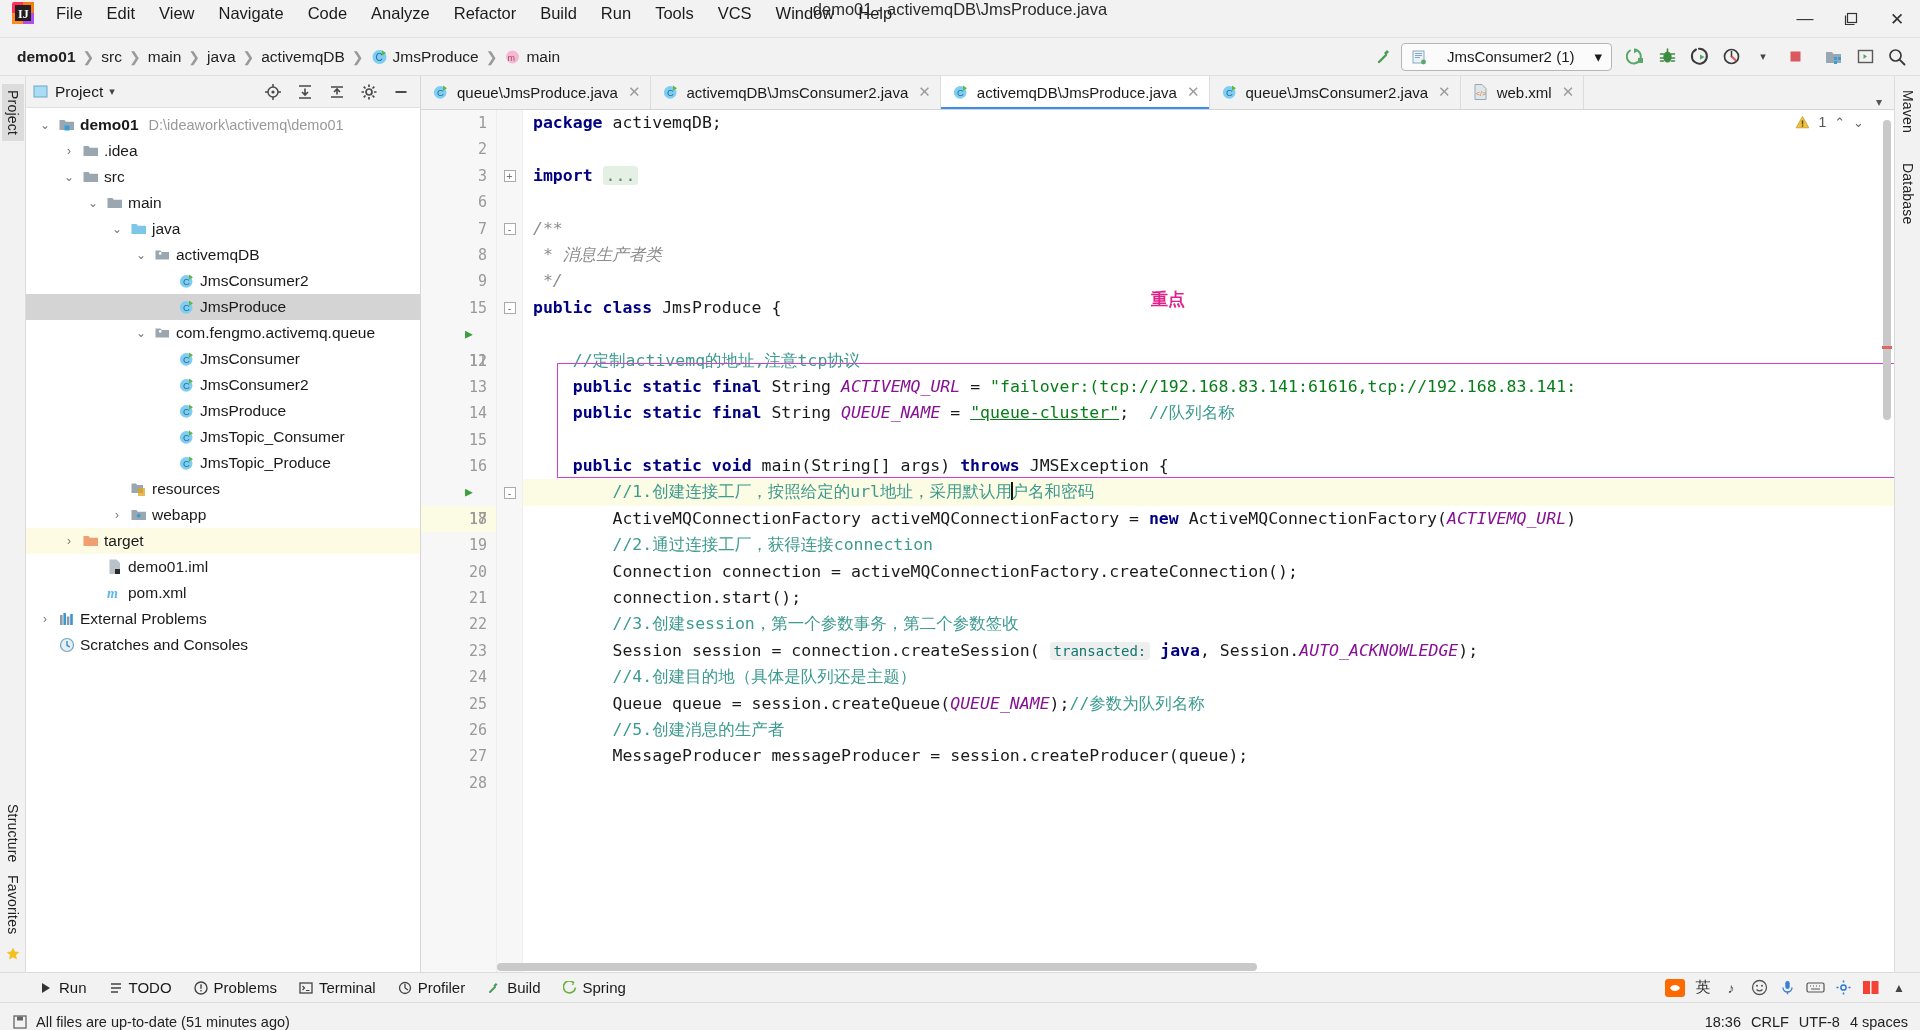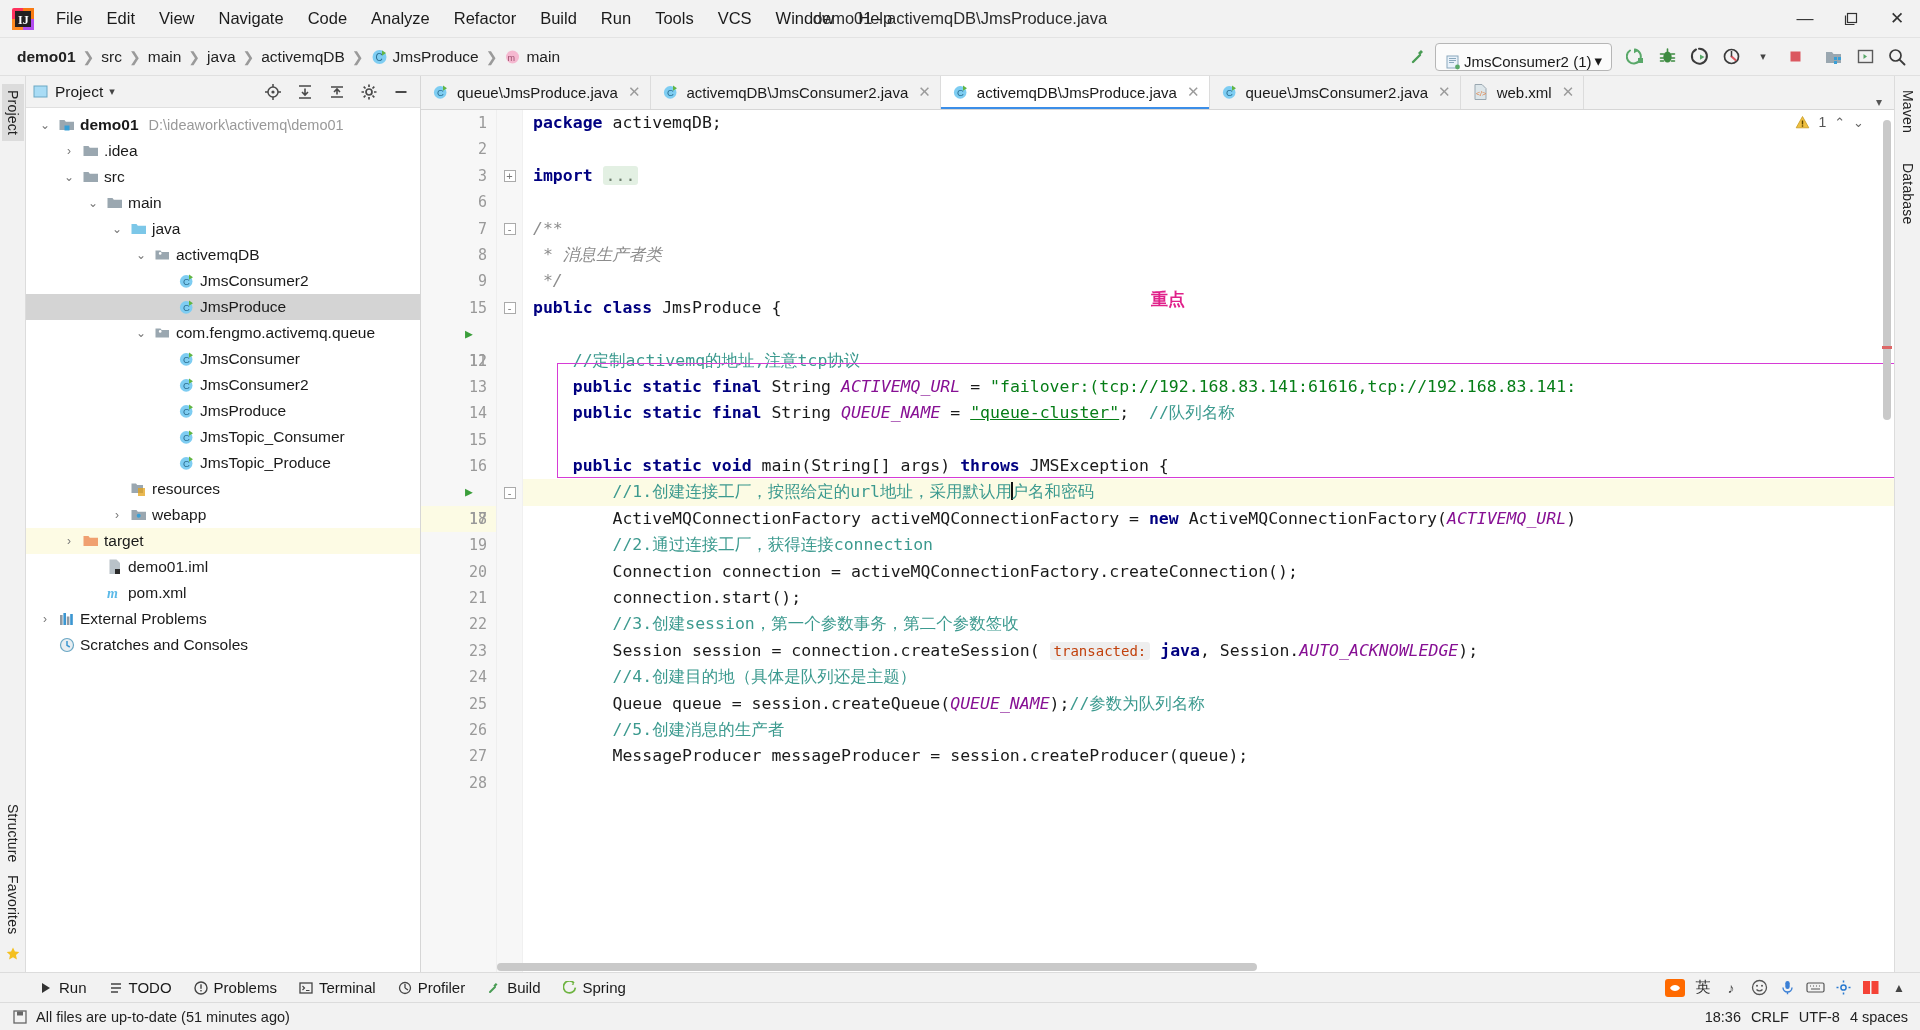--- a/index.html
+++ b/index.html
@@ -7,21 +7,21 @@
   body {
     font-family: "Liberation Sans", sans-serif;
     font-size: 16px;
     background:#f2f2f2;
     color:#1a1a1a;
     -webkit-font-smoothing: antialiased;
   }
 
   
   .titlebar{
-    height:38px; background:#f2f2f2; display:flex; align-items:center;
+    height:38px; background:#f2f2f2; display:flex; align-items:flex-start;
     border-bottom:1px solid #e3e3e3; position:relative;
   }
   .logo{ width:26px;height:26px;margin:0 8px 0 10px; flex:none; position:relative;}
   .menubar{ display:flex; align-items:center; gap:0px; }
   .menu-item{ padding:4px 12px; font-size:16.5px; color:#1b1b1b; cursor:default; white-space:nowrap;}
   .win-title{
     position:absolute; left:0; right:0; text-align:center; font-size:16.5px;
     color:#2b2b2b; pointer-events:none;
   }
   .win-ctrl{ margin-left:auto; display:flex; align-items:center; z-index:3; }
@@ -33,21 +33,21 @@
     height:38px; background:#f2f2f2; display:flex; align-items:center;
     padding-left:12px; border-bottom:1px solid #e0e0e0; position:relative;
   }
   .crumb{ display:flex; align-items:center; font-size:15.5px; color:#222; }
   .crumb .seg{ padding:2px 5px; display:flex;align-items:center;gap:5px; border-radius:3px;}
   .crumb .seg.bold{ font-weight:bold; }
   .crumb .sep{ color:#9a9a9a; margin:0 2px; font-size:14px;}
   .tb-right{ margin-left:auto; display:flex; align-items:center; gap:2px; padding-right:8px;}
   .tb-btn{ width:30px;height:28px;display:flex;align-items:center;justify-content:center; border-radius:3px;}
   .runcfg{
-    display:flex;align-items:flex-end;gap:3px;height:28px;padding:0 9px;
+    display:flex;align-items:center;gap:20px;height:28px;padding:0 9px;
     border:1px solid #b6b6b6; border-radius:4px; background:#fbfbfb; font-size:15px;
     margin-right:6px;
   }
 
   
   .main{ display:flex; height:calc(1030px - 38px - 38px - 30px - 28px); }
 
   
   .leftstrip{ width:26px; background:#f2f2f2; border-right:1px solid #dcdcdc;
               display:flex; flex-direction:column; align-items:center; padding-top:8px;}
@@ -99,21 +99,21 @@
          font-family:"DejaVu Sans Mono","Liberation Mono",monospace; font-size:16.5px;}
   .cline{ height:26.4px; line-height:26.4px; white-space:pre; }
   .cline.cur{ background:#fcfbe4; margin-left:-10px; padding-left:10px;}
   .kw{ color:#000080; font-weight:bold; }
   .str{ color:#067d17; }
   .cmt{ color:#8c8c8c; font-style:italic; }
   .cmt-zh{ color:#3c9a8f; }
   .fld{ color:#871094; font-style:italic; }
   .stc{ color:#871094; font-style:italic; }
   .plain{ color:#1a1a1a; }
-  .hintp{ background:#eeeeee; color:#c2410c; font-size:14px; padding:1px 4px; border-radius:3px;}
+  .hintp{ background:#eeeeee; color:#0f766e; font-size:14px; padding:1px 4px; border-radius:3px;}
   .foldph{ background:#e3f0e3; color:#6e7e6e; padding:0 3px; border-radius:3px;}
   .pinkbox{ position:absolute; border:1.6px solid #d63bd6; pointer-events:none; }
   .pinktext{ position:absolute; color:#e0218a; font-size:17px; font-weight:bold;
              font-family:"DejaVu Sans",sans-serif;}
   .caret{ display:inline-block; width:1.5px; height:18px; background:#111;
           vertical-align:-3px; margin:0 -1px; }
   .runmark{ color:#3a9e3a; font-size:13px; }
   .warnbar{ position:absolute; top:4px; right:30px; display:flex; align-items:center;
             gap:8px; font-size:14px; color:#555; z-index:5;}
   .scrollv{ position:absolute; right:2px; top:0; width:10px; height:100%; }
@@ -124,21 +124,21 @@
   
   .bottombar{ height:30px; background:#f2f2f2; border-top:1px solid #dcdcdc;
               display:flex; align-items:center; padding-left:30px; gap:4px; }
   .bb-item{ display:flex; align-items:center; gap:6px; padding:3px 9px; font-size:15px;
             border-radius:3px; color:#1a1a1a; white-space:nowrap;}
   .tray{ margin-left:auto; display:flex; align-items:center; gap:6px; padding-right:10px;}
   .tray-ic{ width:22px;height:22px; display:flex;align-items:center;justify-content:center;font-size:14px;}
 
   
   .statusbar{ height:28px; background:#f2f2f2; border-top:1px solid #dcdcdc;
-              display:flex; align-items:center; padding:0 12px; font-size:14.5px; color:#222;}
+              display:flex; align-items:flex-end; padding:0 12px; font-size:14.5px; color:#222;}
   .st-right{ margin-left:auto; display:flex; align-items:center; gap:10px;}
 
   svg{ display:block; }
 </style>
 </head>
 <body>
 
 <div class="titlebar">
   <div class="logo">
     <svg width="26" height="26" viewBox="0 0 26 26">

